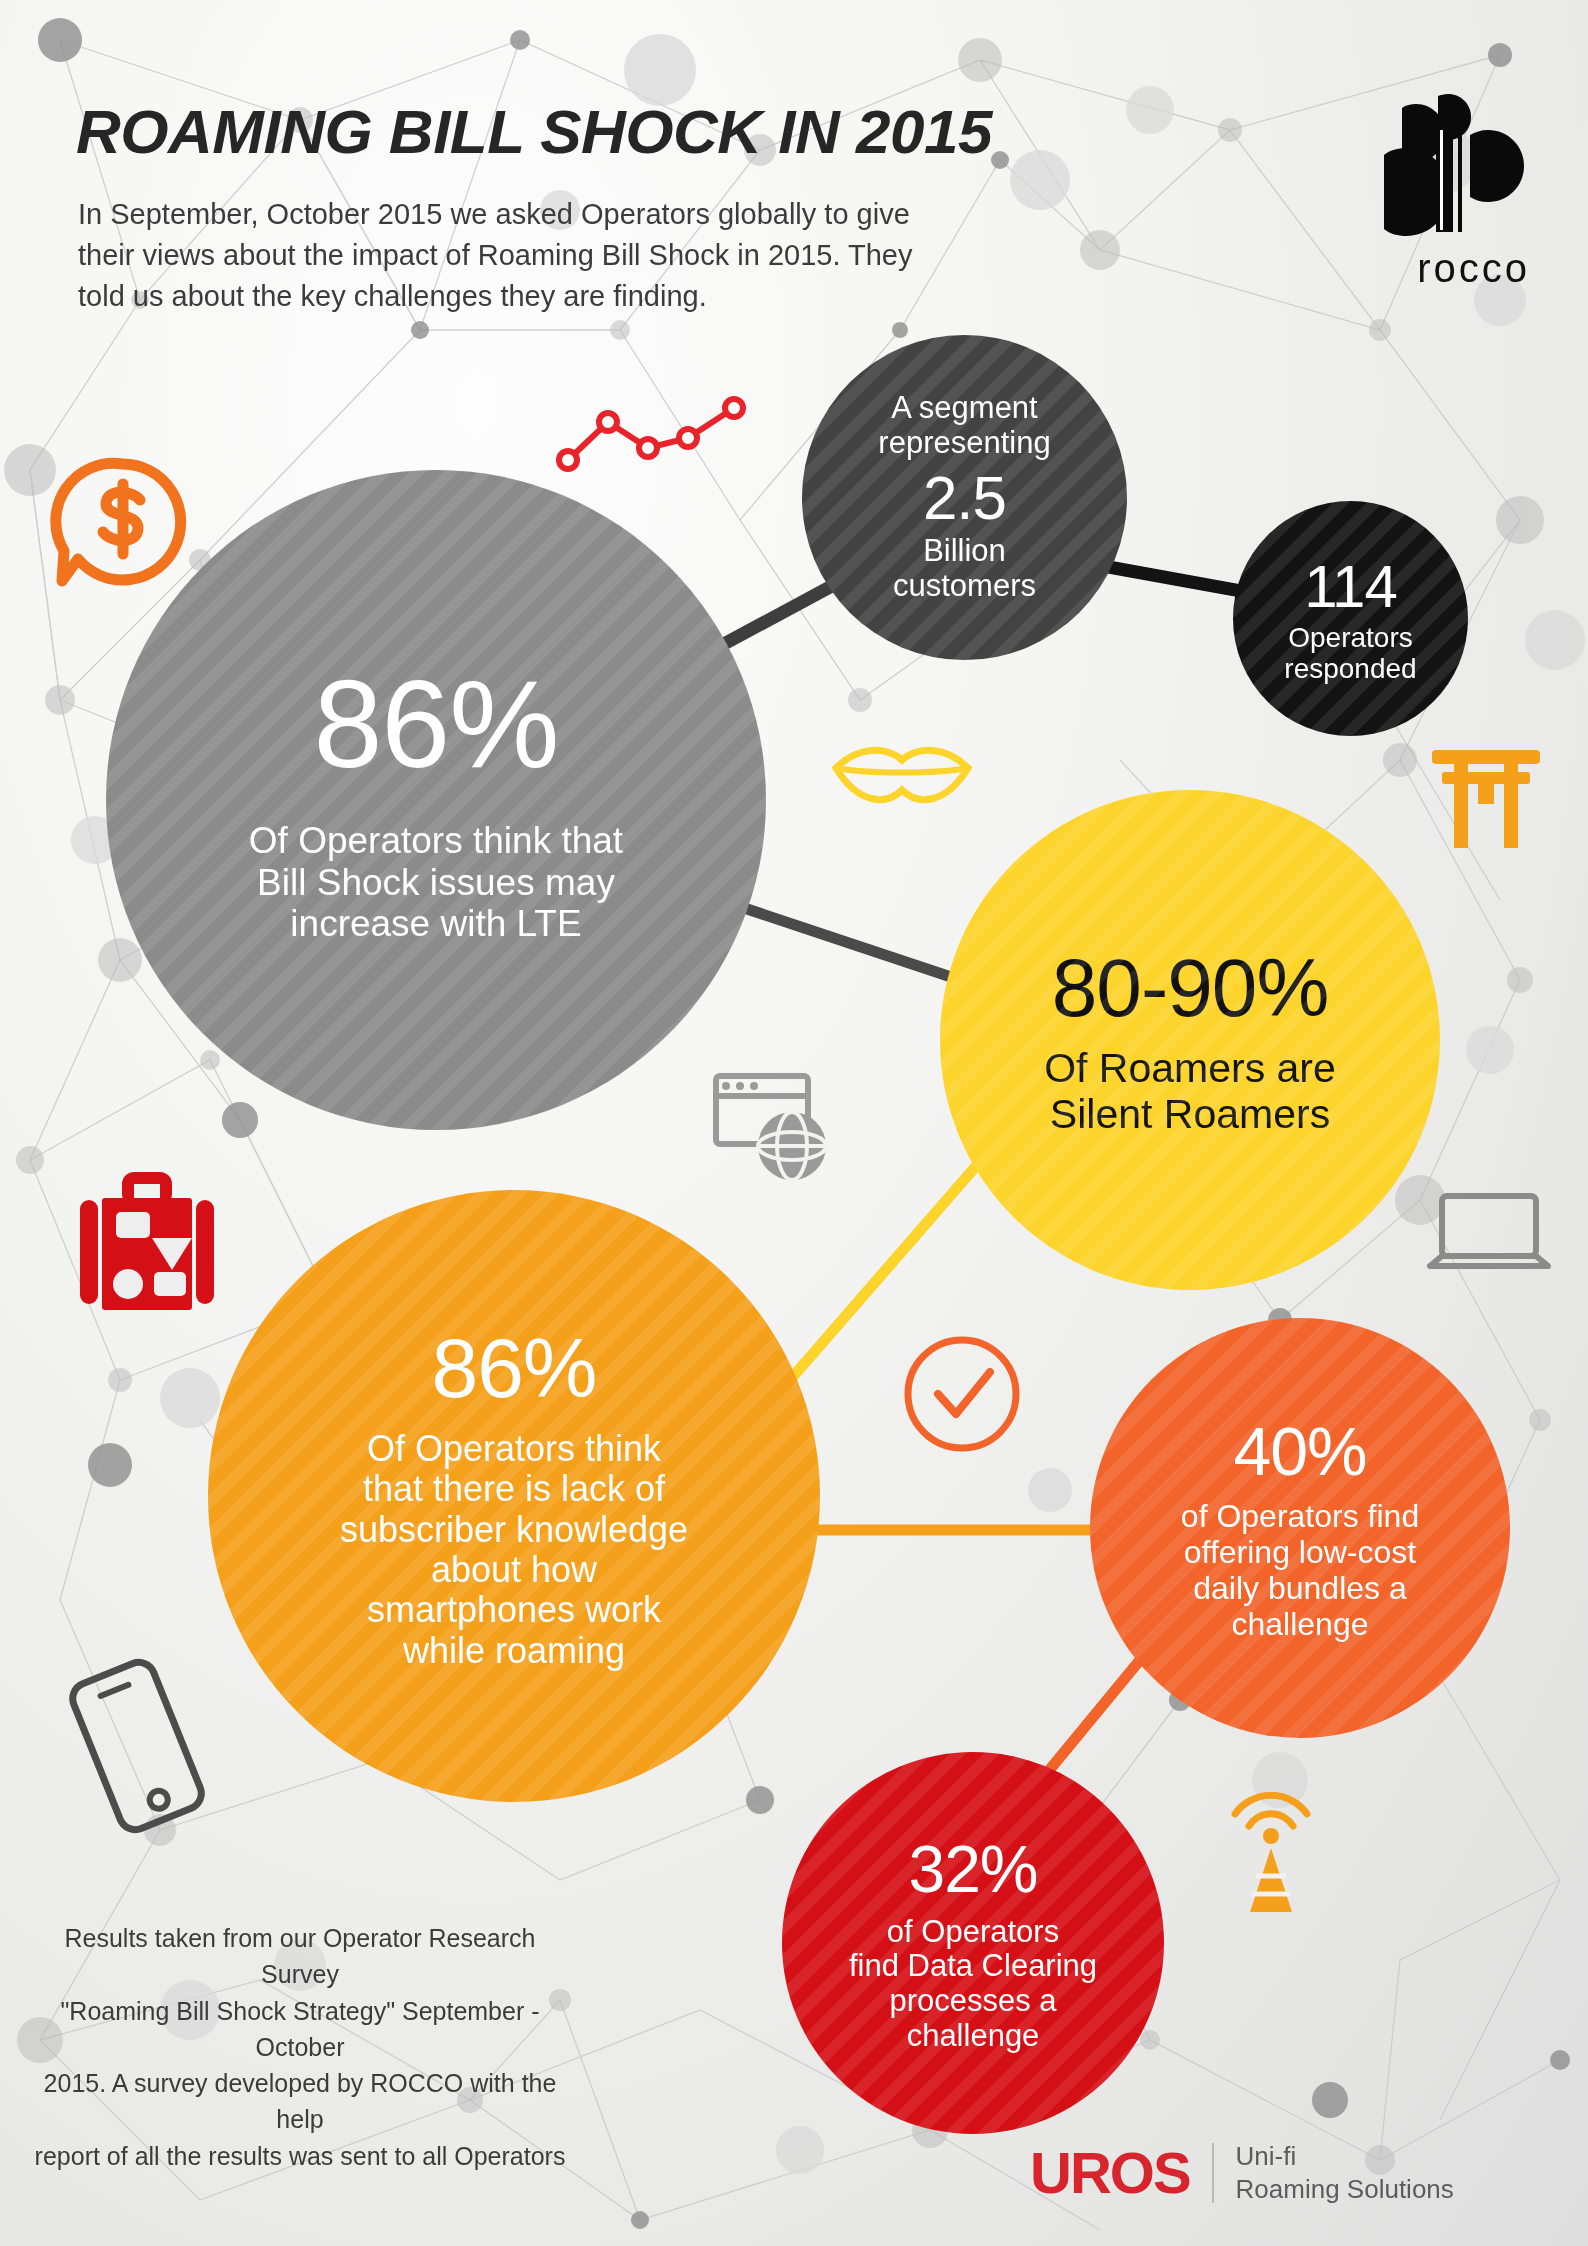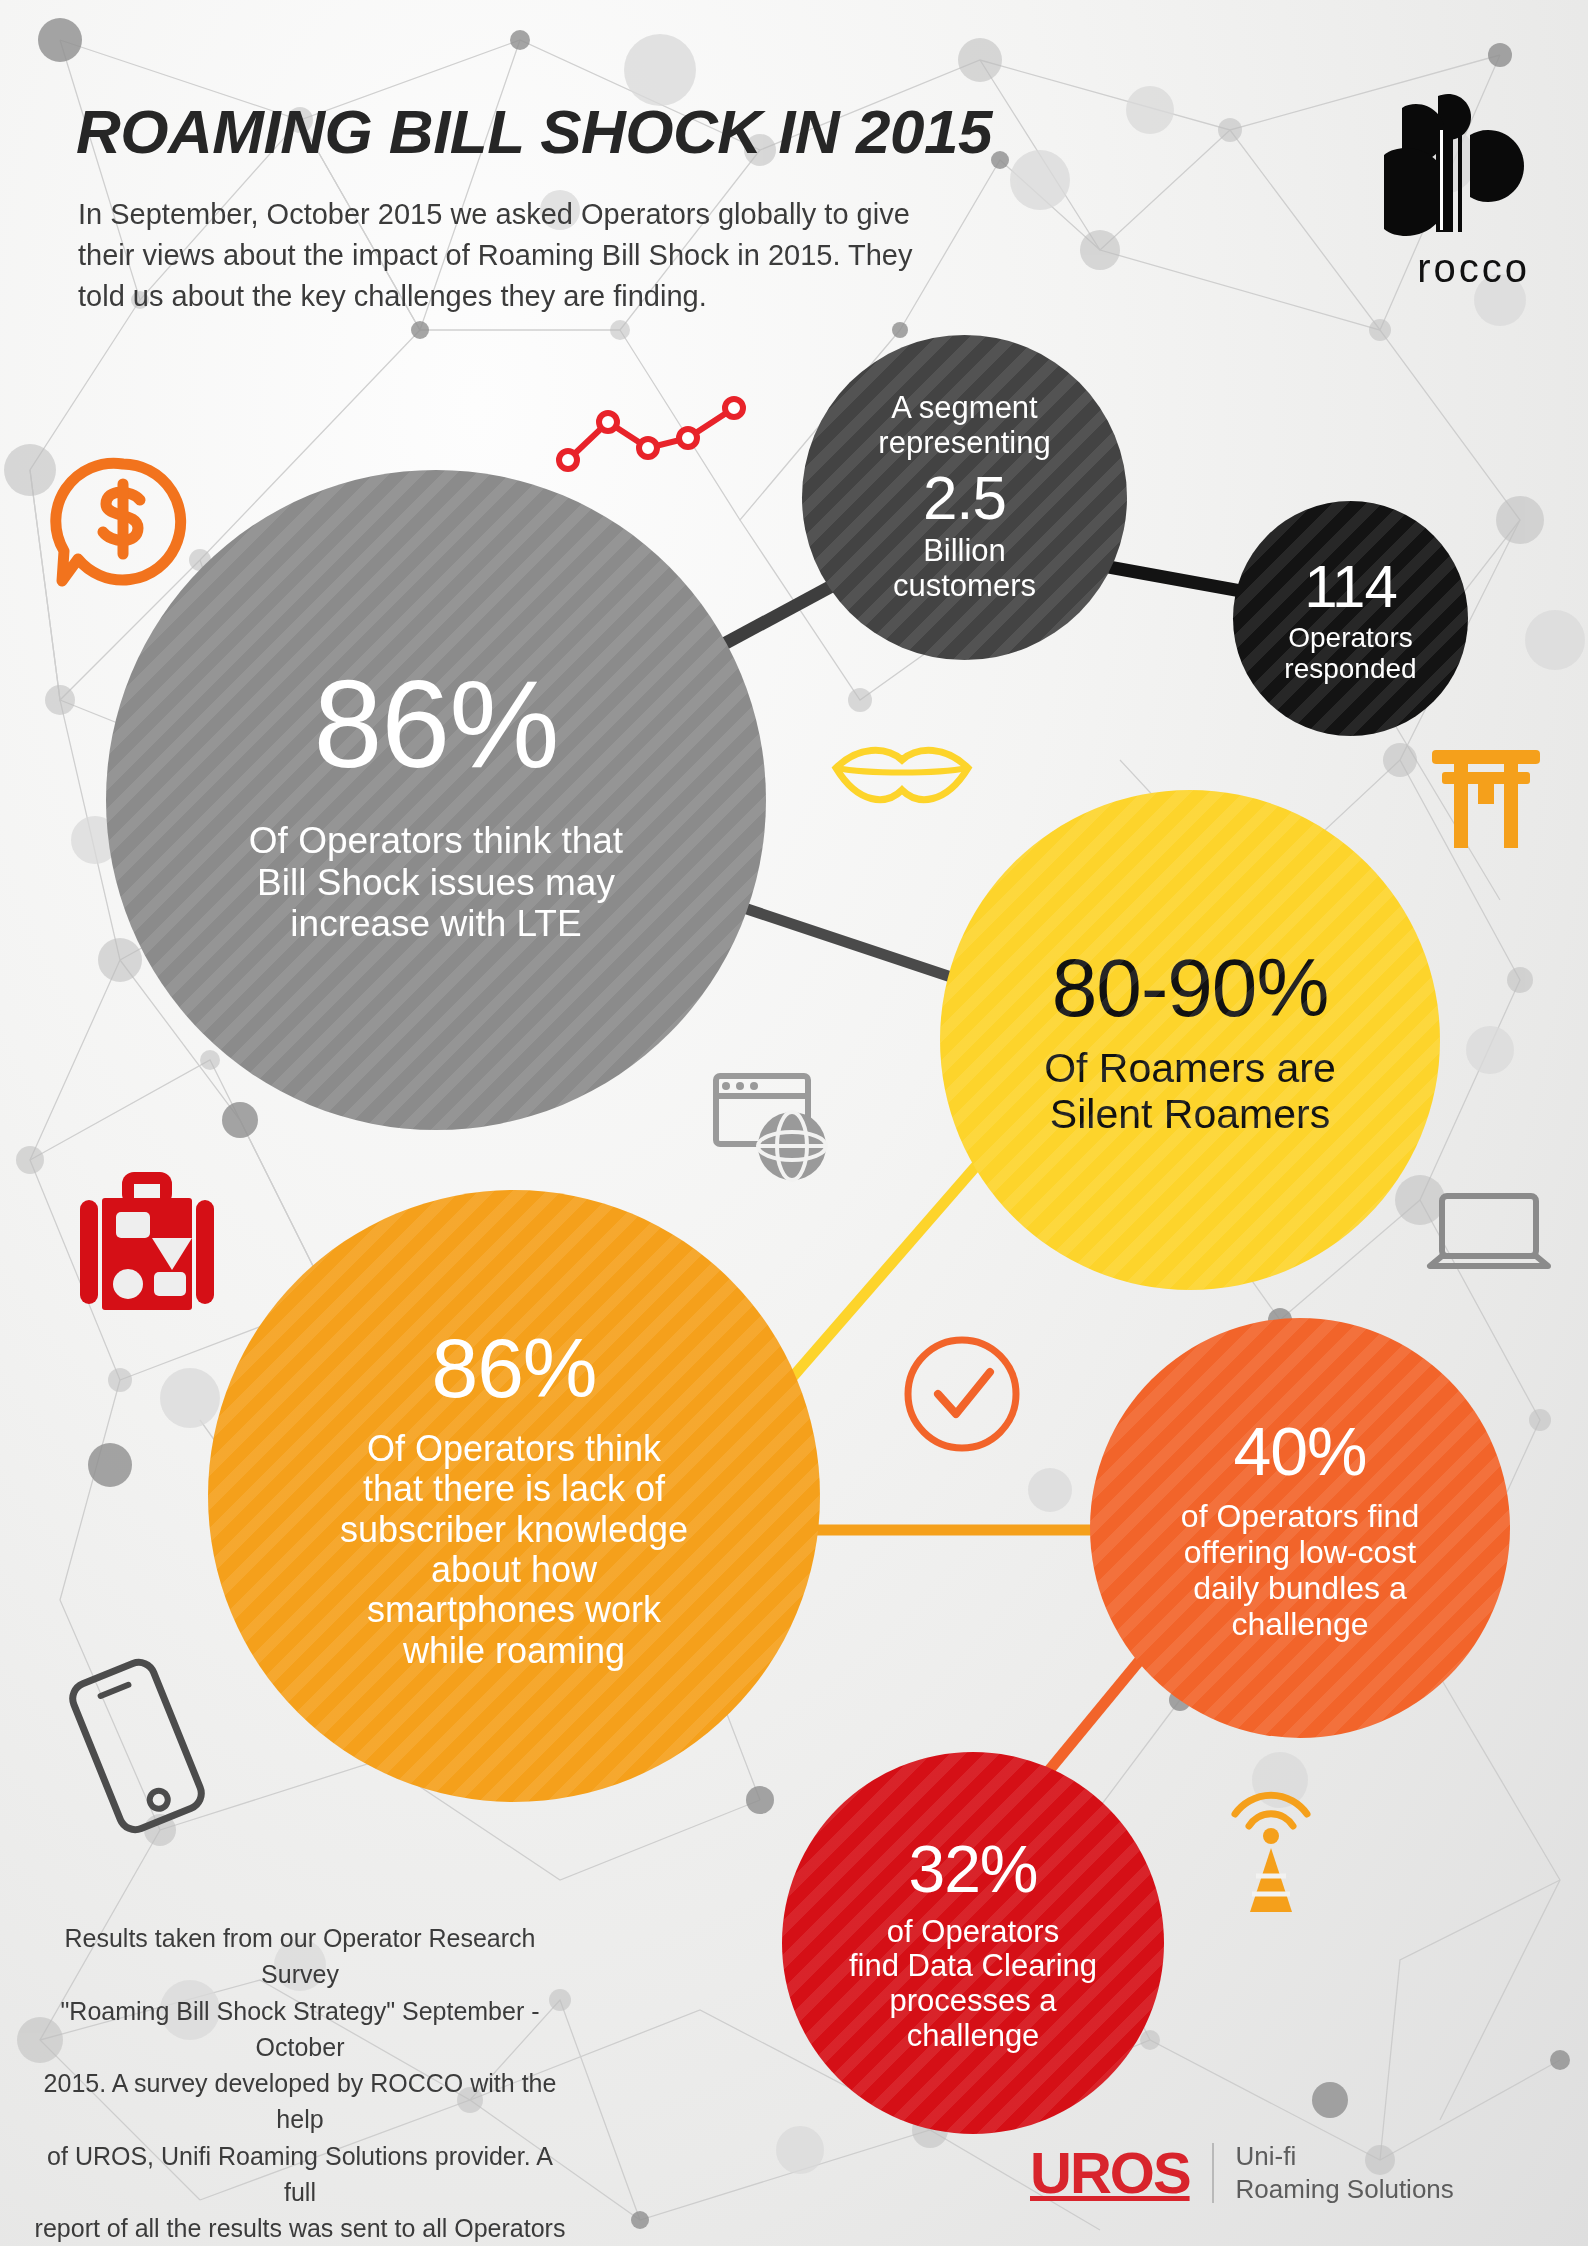--- a/index.html
+++ b/index.html
@@ -68,21 +68,21 @@
     font-size:25px; font-weight:300; color:#3b3b3b;
     line-height:1.45; text-align:center; z-index:6;
   }
 
   
   #rocco { position:absolute; left:1370px; top:86px; width:160px; z-index:7; text-align:right;}
   #rocco .word { font-size:40px; font-weight:300; letter-spacing:3px; color:#111; margin-top:4px;}
 
   
   #uros { position:absolute; left:1030px; top:2140px; z-index:7; display:flex; align-items:center; gap:22px;}
-  #uros .mark { font-size:58px; font-weight:bold; color:#d8242c; letter-spacing:-2px; line-height:1;text-decoration:underline; }
+  #uros .mark { font-size:58px; font-weight:bold; color:#d8242c; letter-spacing:-2px; line-height:1; }
   #uros .bar { width:2px; height:60px; background:#b9b9b9; }
   #uros .tag { font-size:26px; font-weight:300; color:#5c5c5c; line-height:1.28;}
 
   .icon { position:absolute; z-index:6; }
 </style>
 </head>
 <body>
 
 <div id="stage">
 
@@ -393,21 +393,20 @@
         <line x1="40" y1="86" x2="70" y2="86"></line>
         <line x1="36" y1="104" x2="74" y2="104"></line>
       </g>
     </svg>
   </div>
 
   <div id="footer">
     <div>Results taken from our Operator Research Survey</div>
     <div>"Roaming Bill Shock Strategy" September - October</div>
     <div>2015.  A survey developed by ROCCO with the help</div>
-    <div>of UROS, Unifi Roaming Solutions provider. A full</div>
     <div>report of all the results was sent to all Operators</div>
 
   </div>
 
   <div id="uros">
     <div class="mark">UROS</div>
     <div class="bar"></div>
     <div class="tag">
       <div>Uni-fi</div>
       <div>Roaming Solutions</div>

